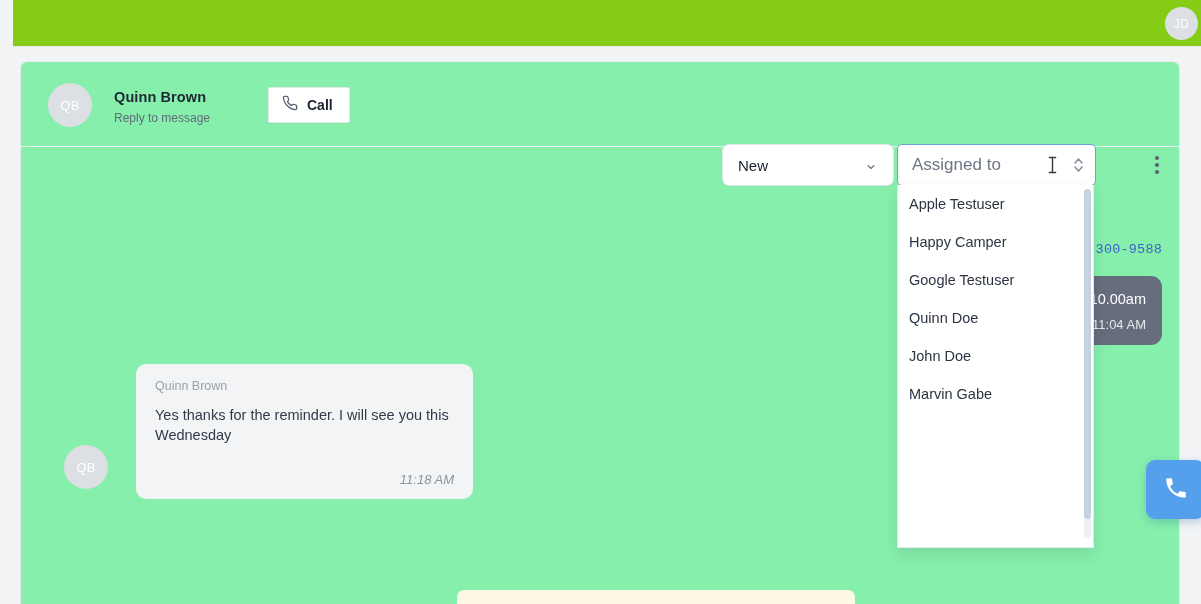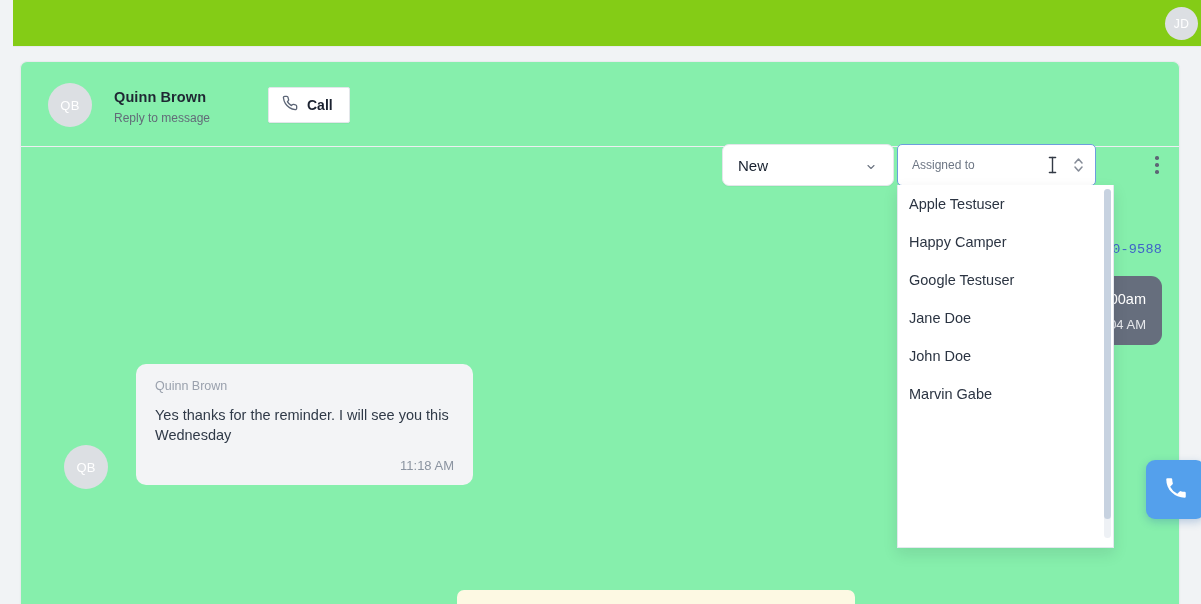--- a/index.html
+++ b/index.html
@@ -92,21 +92,21 @@
   
   .assign-box {
     position: absolute; left: 876px; top: 82px;
     width: 199px; height: 42px;
     background: #ffffff;
     border: 1px solid #6d9ddd; border-radius: 5px;
     display: flex; align-items: center;
     z-index: 40; cursor: text;
   }
   .assign-placeholder {
-    margin-left: 14px; font-size: 12px; color: #6d7684;
+    margin-left: 14px; font-size: 17px; color: #6d7684;
   }
   .stepper {
     position: absolute; right: 10px; top: 50%; transform: translateY(-50%);
     width: 13px; height: 20px; opacity: .75;
   }
   .ibeam {
     position: absolute; left: 150px; top: 50%; transform: translateY(-50%);
     width: 9px; height: 19px;
   }
 
@@ -114,21 +114,21 @@
     position: absolute; left: 1125px; top: 92px;
     width: 22px; height: 22px; cursor: pointer;
     display: flex; flex-direction: column; align-items: center;
     justify-content: center; gap: 3.5px;
   }
   .kebab i { width: 3.6px; height: 3.6px; border-radius: 50%; background: #5d6575; display: block; }
 
   
   .dropdown {
     position: absolute; left: 876px; top: 123px;
-    width: 217px; height: 363px;
+    width: 197px; height: 363px;
     background: #ffffff;
     border: 1px solid #e4e8ee; border-top: none;
     box-shadow: 0 6px 14px rgba(16,24,40,.10);
     z-index: 50;
     overflow: hidden;
   }
   .dd-item {
     height: 38px; line-height: 38px;
     padding-left: 11px;
     font-size: 14.5px; color: #2b3442;
@@ -175,21 +175,21 @@
   .bubble-in {
     position: absolute; left: 72px; top: 0;
     width: 337px;
     background: #f3f4f6; color: #2e3744;
     border-radius: 10px;
     padding: 15px 19px 12px 19px;
   }
   .bubble-in .who { font-size: 12.5px; color: #9aa1ad; margin-bottom: 12px; }
   .bubble-in .txt { font-size: 14.5px; line-height: 20px; color: #303a48; }
   .bubble-in .time {
-    font-size: 13px; color: #8b94a1; text-align: right; margin-top: 13px;
+    font-size: 13px; color: #8b94a1; text-align: right; margin-top: 27px; font-style: italic;
   }
 
   .note {
     position: absolute; left: 436px; top: 443px;
     width: 398px;
     background: #fdf9e3; border-radius: 7px;
     padding: 19px 20px 14px 20px;
   }
 
   
@@ -288,21 +288,21 @@
       
       
     </div>
   </div>
 
   <div class="dropdown">
     <div id="dd-items">
         <div class="dd-item">Apple Testuser</div>
         <div class="dd-item">Happy Camper</div>
         <div class="dd-item">Google Testuser</div>
-        <div class="dd-item">Jane Doe</div>
+        <div class="dd-item">Quinn Doe</div>
         <div class="dd-item">John Doe</div>
         <div class="dd-item">Marvin Gabe</div>
       </div>
     <div class="dd-scroll-track"></div>
     <div class="dd-scroll-thumb"></div>
   </div>
 </div>
 
 <div class="fab">
   <span>

